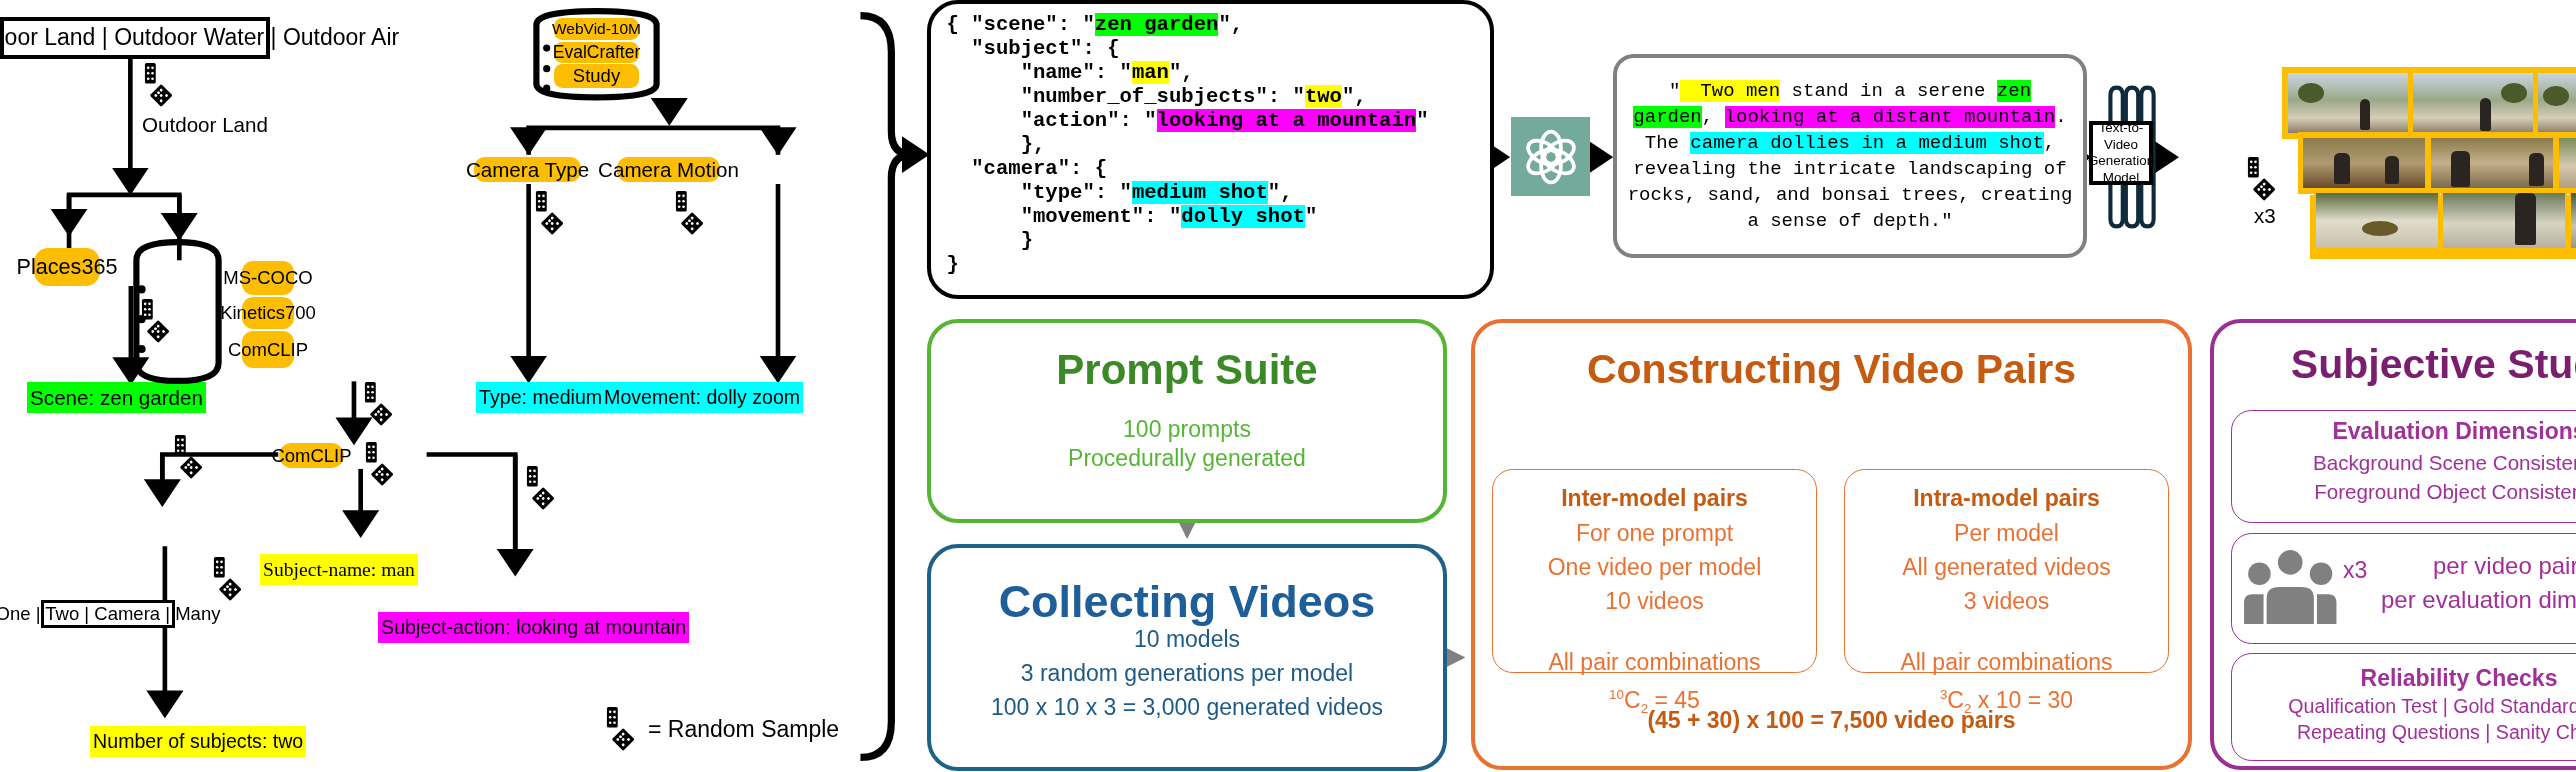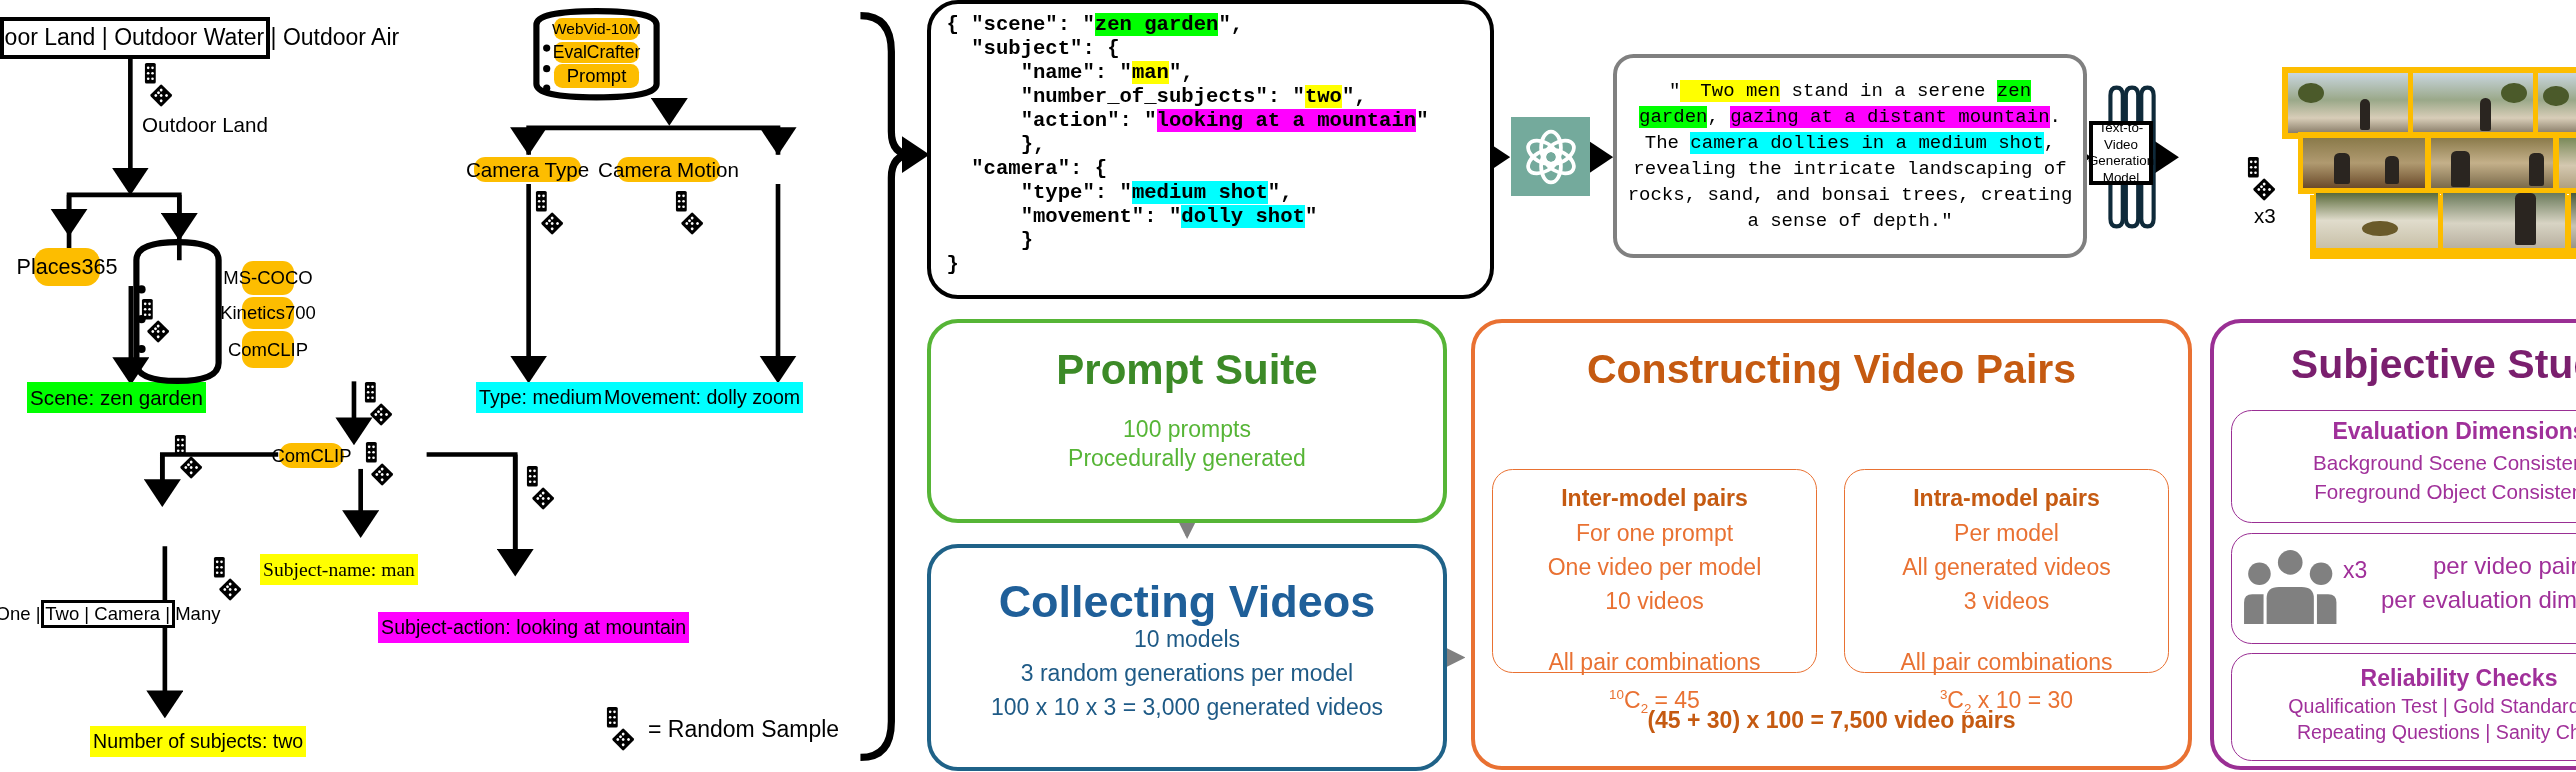--- a/index.html
+++ b/index.html
@@ -131,21 +131,21 @@
     <circle cx="28" cy="120" r="7" fill="#000"></circle>
     <circle cx="28" cy="158" r="7" fill="#000"></circle>
 </svg>
 <div class="pill boxtxt" style="left:554px;top:18px;width:85px;height:21.6px;border-radius:8.2px;font-size:15.5px;">
   <span>WebVid-10M</span>
 </div>
 <div class="pill boxtxt" style="left:554px;top:42px;width:85px;height:20.6px;border-radius:8.2px;font-size:17.5px;">
   <span>EvalCrafter</span>
 </div>
 <div class="pill boxtxt" style="left:554px;top:64px;width:85px;height:24px;border-radius:8.2px;font-size:18.5px;">
-  <span>Prompt</span>
+  <span>Study</span>
 </div>
 <div class="pill boxtxt" style="left:474px;top:157px;width:107px;height:25px;border-radius:11.3px;font-size:20.6px;">
   <span>Camera Type</span>
 </div>
 <div class="pill boxtxt" style="left:617px;top:157px;width:103px;height:25px;border-radius:11.3px;font-size:20.6px;">
   <span>Camera Motion</span>
 </div>
 <div class="hl cyan boxtxt" style="left:476px;top:382px;font-size:19.6px;">Type: medium shot</div>
 <div class="hl cyan boxtxt" style="left:601px;top:382px;font-size:19.6px;">Movement: dolly zoom</div>
 
@@ -230,21 +230,21 @@
       <ellipse cx="50" cy="35" rx="16" ry="26" transform="rotate(60 50 50)"></ellipse>
       <ellipse cx="50" cy="35" rx="16" ry="26" transform="rotate(120 50 50)"></ellipse>
       <ellipse cx="50" cy="35" rx="16" ry="26" transform="rotate(180 50 50)"></ellipse>
       <ellipse cx="50" cy="35" rx="16" ry="26" transform="rotate(240 50 50)"></ellipse>
       <ellipse cx="50" cy="35" rx="16" ry="26" transform="rotate(300 50 50)"></ellipse>
     </g>
   </svg>
 </div>
 
 <div class="prompt">
-  <p id="prompt-text"><span>"</span><span class="y">Two men</span><span> stand in a serene </span><span class="g">zen garden</span><span>, </span><span class="m">gazing at a distant mountain</span><span>. The </span><span class="c">camera dollies in a medium shot</span><span>, revealing the intricate landscaping of rocks, sand, and bonsai trees, creating a sense of depth."</span></p>
+  <p id="prompt-text"><span>"</span><span class="y">Two men</span><span> stand in a serene </span><span class="g">zen garden</span><span>, </span><span class="m">looking at a distant mountain</span><span>. The </span><span class="c">camera dollies in a medium shot</span><span>, revealing the intricate landscaping of rocks, sand, and bonsai trees, creating a sense of depth."</span></p>
 </div>
 
 <svg class="abs" style="left:2105px;top:85px;" width="52" height="144" viewBox="0 0 100 280">
   <g fill="none" stroke="#0f2a3a" stroke-width="8">
     <path d="M10,140 L10,20 Q10,5 22,5 Q34,5 34,20 L34,260 Q34,275 22,275 Q10,275 10,260 Z"></path>
     <path d="M40,140 L40,20 Q40,5 52,5 Q64,5 64,20 L64,260 Q64,275 52,275 Q40,275 40,260 Z"></path>
     <path d="M70,140 L70,20 Q70,5 82,5 Q94,5 94,20 L94,260 Q94,275 82,275 Q70,275 70,260 Z"></path>
   </g>
 </svg>
 <div class="t2v boxtxt">

